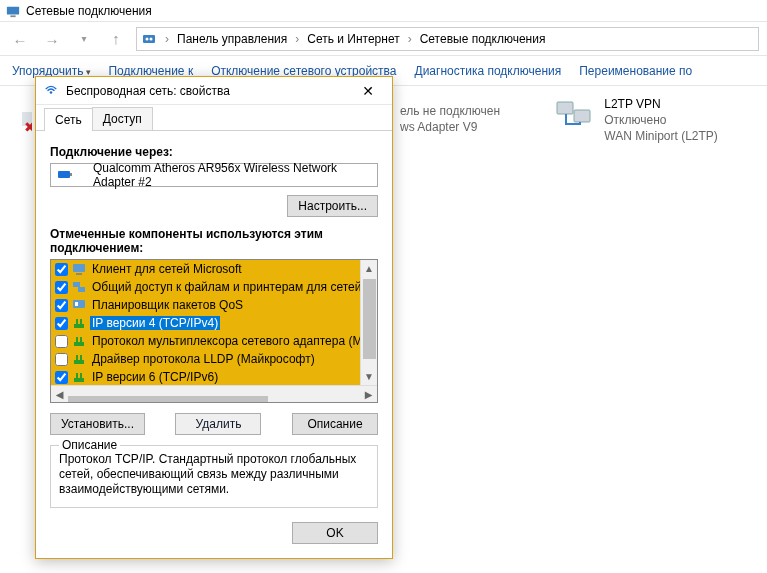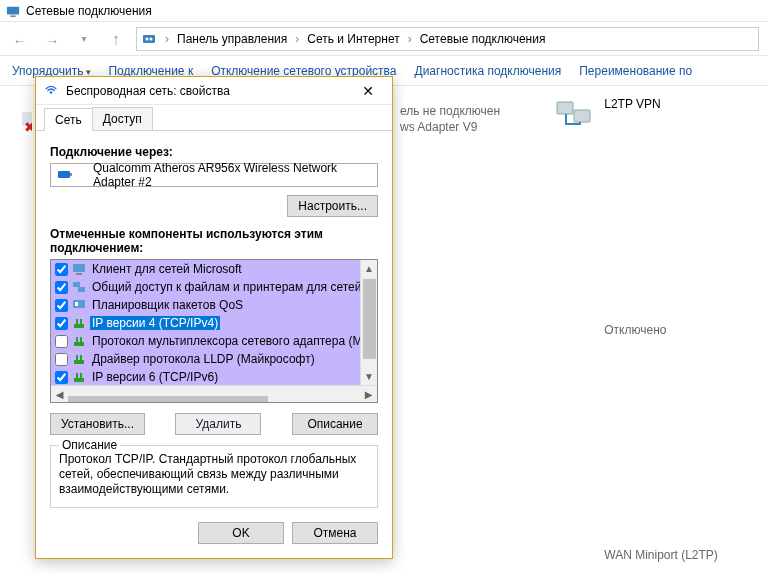--- a/index.html
+++ b/index.html
@@ -71,21 +71,21 @@
     padding: 10px 16px;
     display: flex;
     gap: 40px;
   }
   .conn-item {
     display: flex;
     gap: 10px;
     width: 220px;
   }
   .conn-icon { width: 40px; height: 40px; }
-  .conn-lines { display: flex; flex-direction: column; line-height: 16px; justify-content: space-between; }
+  .conn-lines { display: flex; flex-direction: column; line-height: 16px; }
   .conn-lines .sub { color: #666; }
 
   
   .dialog {
     position: absolute;
     left: 35px;
     top: 76px;
     width: 358px;
     background: #fff;
     border: 1px solid #d6a018;
@@ -146,21 +146,21 @@
     height: 22px;
     border: 1px solid #adadad;
     background: #e1e1e1;
     font-size: 12px;
     padding: 0 10px;
   }
   .winbtn:disabled { color: #0f172a; background: #efefef; }
 
   .component-list {
     border: 1px solid #888;
-    background: #c4b5fd;
+    background: #eab308;
     height: 144px;
     overflow: hidden;
     position: relative;
     margin-top: 4px;
   }
   .component-inner {
     position: absolute;
     top: 0; left: 0;
     right: 17px;
     bottom: 17px;
@@ -432,15 +432,14 @@
     </div>
 
     <div class="desc-group">
       <span class="legend">Описание</span>
       <div style="line-height:15px;">Протокол TCP/IP. Стандартный протокол глобальных сетей, обеспечивающий связь между различными взаимодействующими сетями.</div>
     </div>
   </div>
 
   <div class="dialog-footer">
     <button class="winbtn">OK</button>
-    <button class="winbtn">Отмена</button>
   </div>
 </div>
 
 </body></html>

